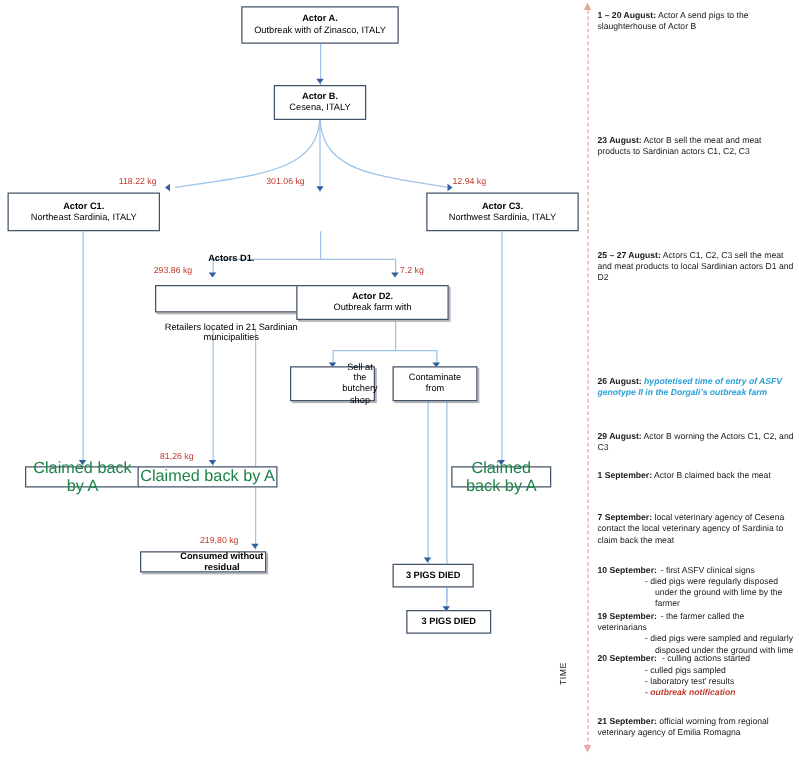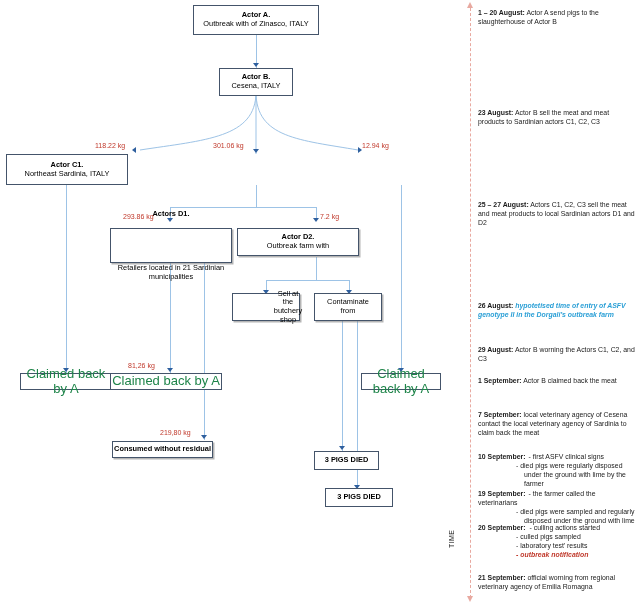--- a/index.html
+++ b/index.html
@@ -229,22 +229,26 @@
     <span class="t1">Actor B.</span>
     <span class="t2">Cesena, ITALY</span>
   </div>
 
   <div class="node" style="left:6px; top:154px; width:122px; height:31px;">
     <span class="t1">Actor C1.</span>
     <span class="t2">Northeast Sardinia, ITALY</span>
   </div>
 
 
-
-  <div class="node shadow" style="left:110px; top:228px; width:122px; height:35px; padding:0 5px;gap:46px;">
+  <div class="node" style="left:341px; top:154px; width:122px; height:31px;">
+    <span class="t1">Actor C3.</span>
+    <span class="t2">Northwest Sardinia, ITALY</span>
+  </div>
+
+  <div class="node shadow" style="left:124px; top:228px; width:122px; height:22px; padding:0 5px;gap:46px;">
     <span class="t1">Actors D1.</span>
     <span class="t2">Retailers located in 21 Sardinian municipalities</span>
   </div>
 
   <div class="node shadow" style="left:237px; top:228px; width:122px; height:28px;">
     <span class="t1">Actor D2.</span>
     <span class="t2">Outbreak farm with</span>
   </div>
 
   <div class="node shadow" style="left:232px; top:293px; width:68px; height:28px;padding-left:44px;">
@@ -262,21 +266,21 @@
   </div>
 
   <div class="node green" style="left:110px; top:373px; width:112px; height:17px;">
     <span class="t1">Claimed back by A</span>
   </div>
 
   <div class="node green" style="left:361px; top:373px; width:80px; height:17px;">
     <span class="t1">Claimed back by A</span>
   </div>
 
-  <div class="node shadow single" style="left:112px; top:441px; width:101px; height:17px;">
+  <div class="node shadow single" style="left:112px; top:441px; width:101px; height:17px;padding-left:30px;">
     <span class="t1">Consumed without residual</span>
   </div>
 
   <div class="node single" style="left:314px; top:451px; width:65px; height:19px;">
     <span class="t1">3 PIGS DIED</span>
   </div>
 
   <div class="node single" style="left:325px; top:488px; width:68px; height:19px;">
     <span class="t1">3 PIGS DIED</span>
   </div>

